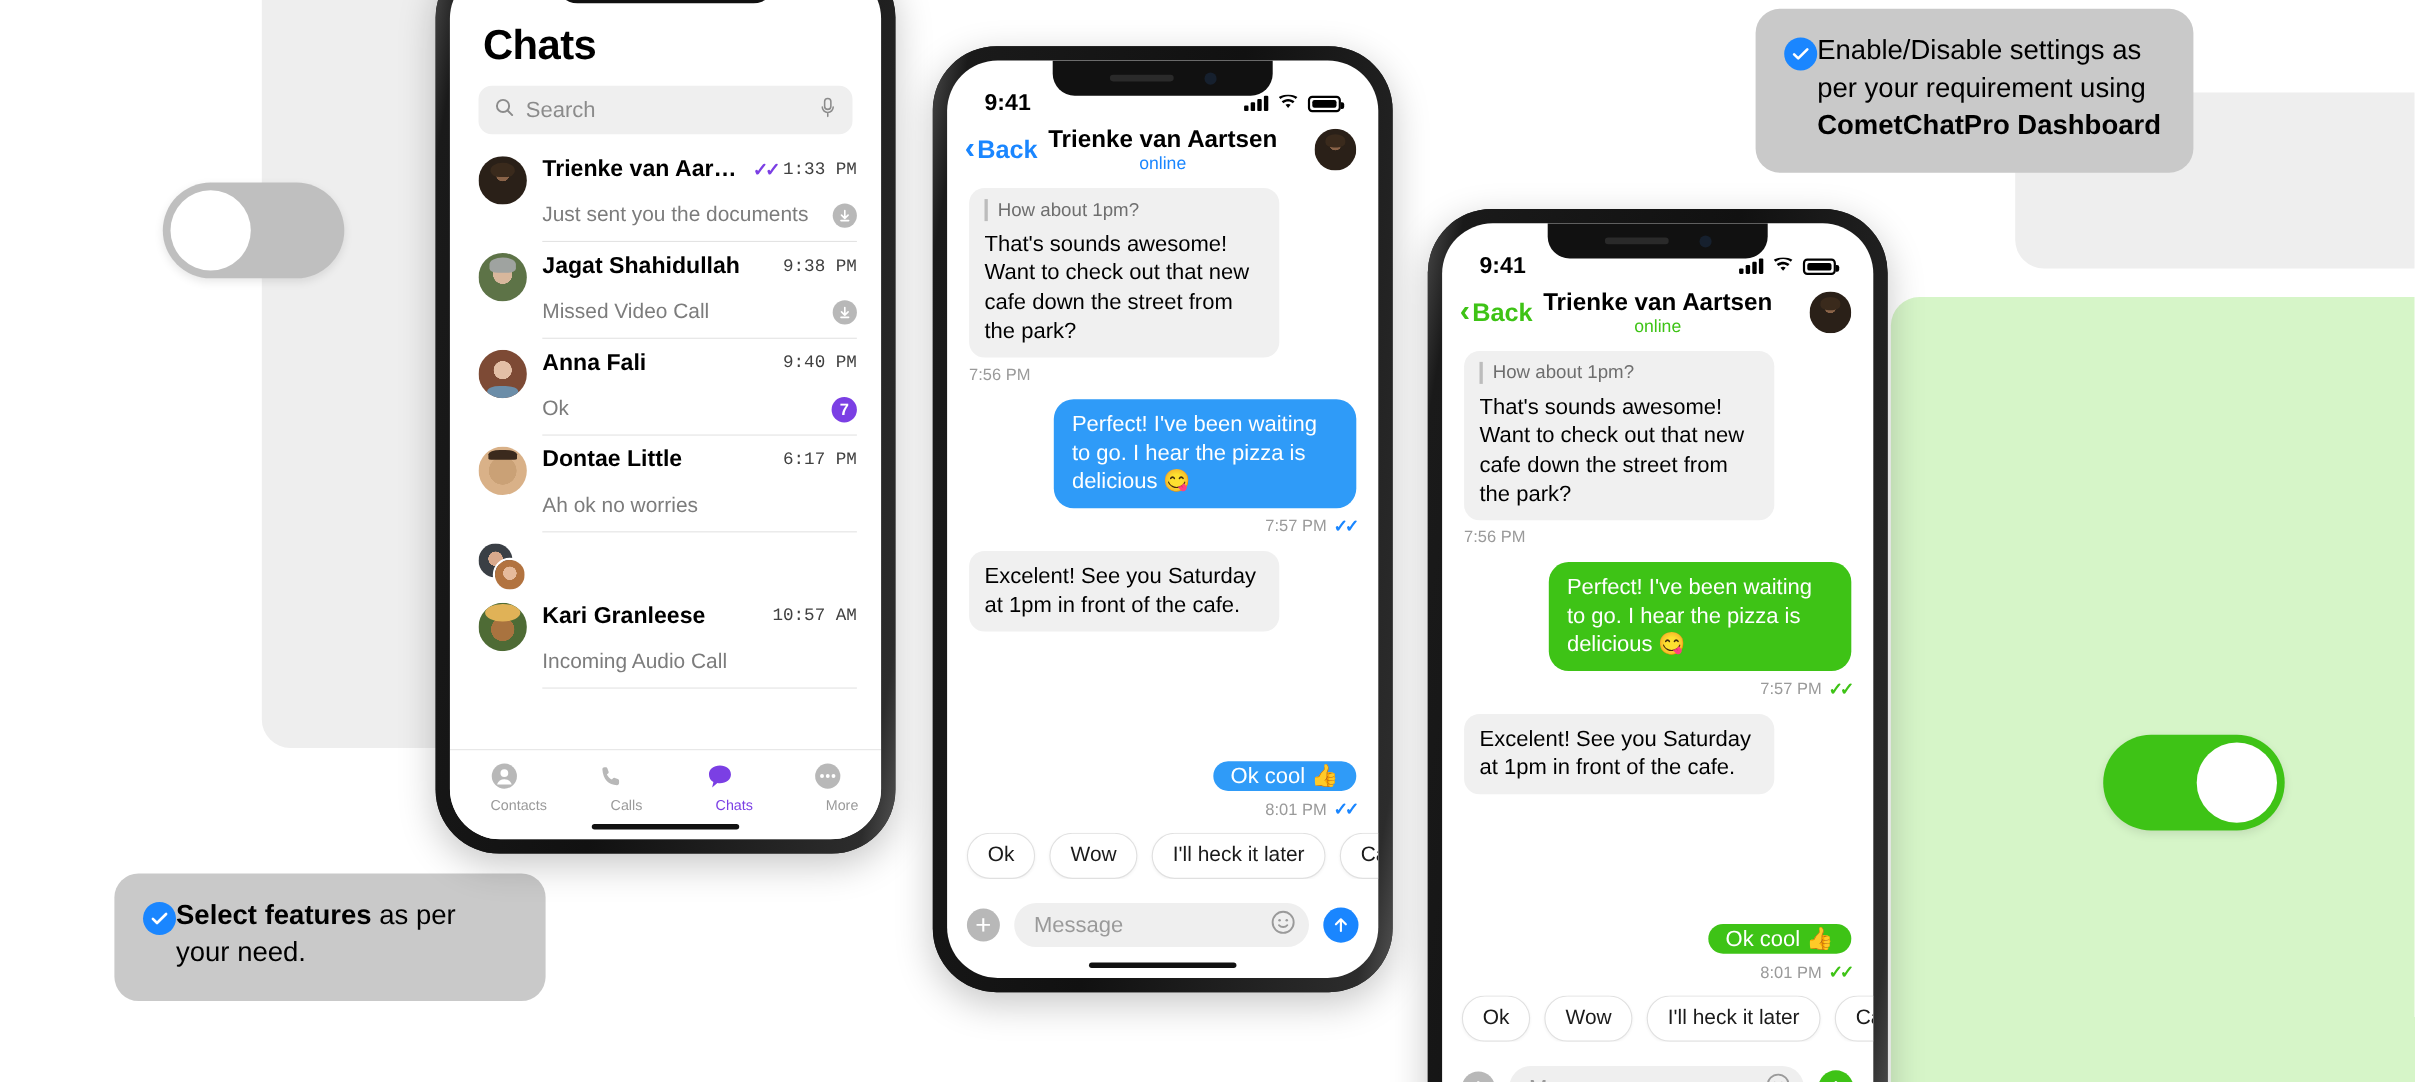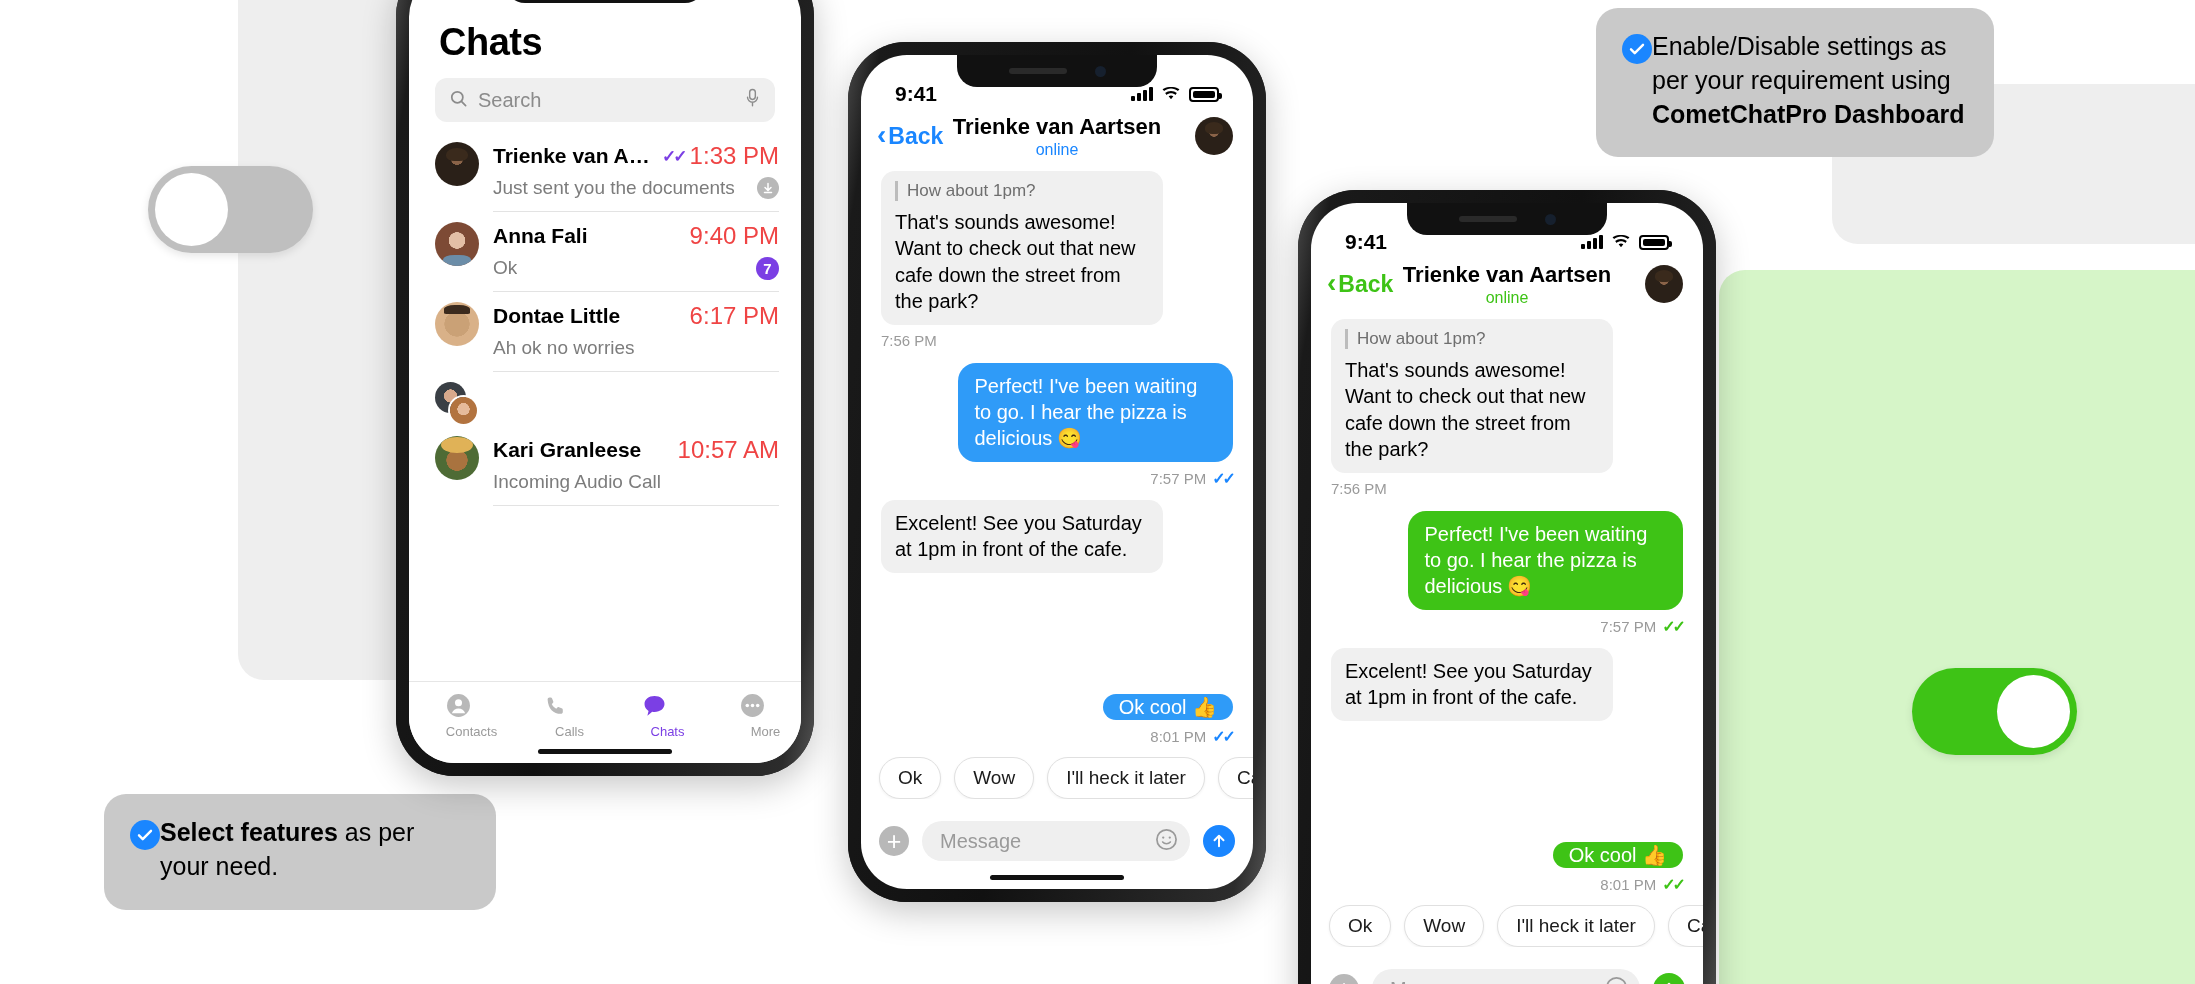--- a/index.html
+++ b/index.html
@@ -117,22 +117,22 @@
     display: flex; align-items: center; gap: 10px; padding: 0 14px;
   }
   .searchbar .ph { font-size: 20px; color: #8b8b8b; flex: 1; }
   .chat-list { padding: 0 0 0 0; }
   .chat-row { display: flex; gap: 14px; padding: 10px 22px 0 26px; }
   .chat-av { width: 44px; height: 44px; border-radius: 50%; flex: 0 0 44px; overflow: hidden; position: relative; }
   .chat-body { flex: 1; min-width: 0; padding-bottom: 11px; border-bottom: 1px solid #e3e3e3; }
   .chat-line1 { display: flex; align-items: center; justify-content: space-between; gap: 8px; }
   .chat-name { font-size: 21px; font-weight: 700; color: #000; white-space: nowrap; overflow: hidden; text-overflow: ellipsis; }
   .chat-meta { display: flex; align-items: center; gap: 5px; flex: 0 0 auto; }
-  .chat-time { font-size: 24px; color: #ef4444; }
-  .chat-line2 { display: flex; align-items: center; justify-content: space-between; gap: 8px; margin-top: 6px; min-height: 24px; }
+  .chat-time { font-size: 16px; color: #404040; font-family: Liberation Mono, monospace; }
+  .chat-line2 { display: flex; align-items: center; justify-content: space-between; gap: 8px; margin-top: 18px; min-height: 24px; }
   .chat-msg { font-size: 19px; color: #7c7c7c; white-space: nowrap; overflow: hidden; text-overflow: ellipsis; }
   .badge-unread {
     min-width: 23px; height: 23px; border-radius: 50%; background: #7b3fe4; color: #fff;
     font-size: 15px; font-weight: 700; display: flex; align-items: center; justify-content: center; padding: 0 5px;
   }
   .badge-dl {
     width: 22px; height: 22px; border-radius: 50%; background: #b8b8b8;
     display: flex; align-items: center; justify-content: center;
   }
   .ticks { color: #7b3fe4; font-size: 17px; letter-spacing: -3px; font-weight: 700; }
@@ -302,20 +302,41 @@
               <span class="chat-msg">Just sent you the documents</span>
               <span class="badge-dl">
                 <svg width="12" height="12" viewBox="0 0 24 24">
                     <path d="M12 3v12M6 11l6 6 6-6M5 21h14" fill="none" stroke="#fff" stroke-width="3" stroke-linecap="round" stroke-linejoin="round"></path>
                   </svg>
               </span>
             </div>
           </div>
         </div>
 
+        <div class="chat-row">
+          <div class="chat-av">
+              <span class="face f-jagat"></span>
+            </div>
+          <div class="chat-body">
+            <div class="chat-line1">
+              <span class="chat-name">Jagat Shahidullah</span>
+              <span class="chat-meta">
+                <span class="chat-time">9:38 PM</span>
+              </span>
+            </div>
+            <div class="chat-line2">
+              <span class="chat-msg">Missed Video Call</span>
+              <span class="badge-dl">
+                <svg width="12" height="12" viewBox="0 0 24 24">
+                    <path d="M12 3v12M6 11l6 6 6-6M5 21h14" fill="none" stroke="#fff" stroke-width="3" stroke-linecap="round" stroke-linejoin="round"></path>
+                  </svg>
+              </span>
+            </div>
+          </div>
+        </div>
 
         <div class="chat-row">
           <div class="chat-av">
               <span class="face f-anna"></span>
             </div>
           <div class="chat-body">
             <div class="chat-line1">
               <span class="chat-name">Anna Fali</span>
               <span class="chat-meta">
                 <span class="chat-time">9:40 PM</span>

